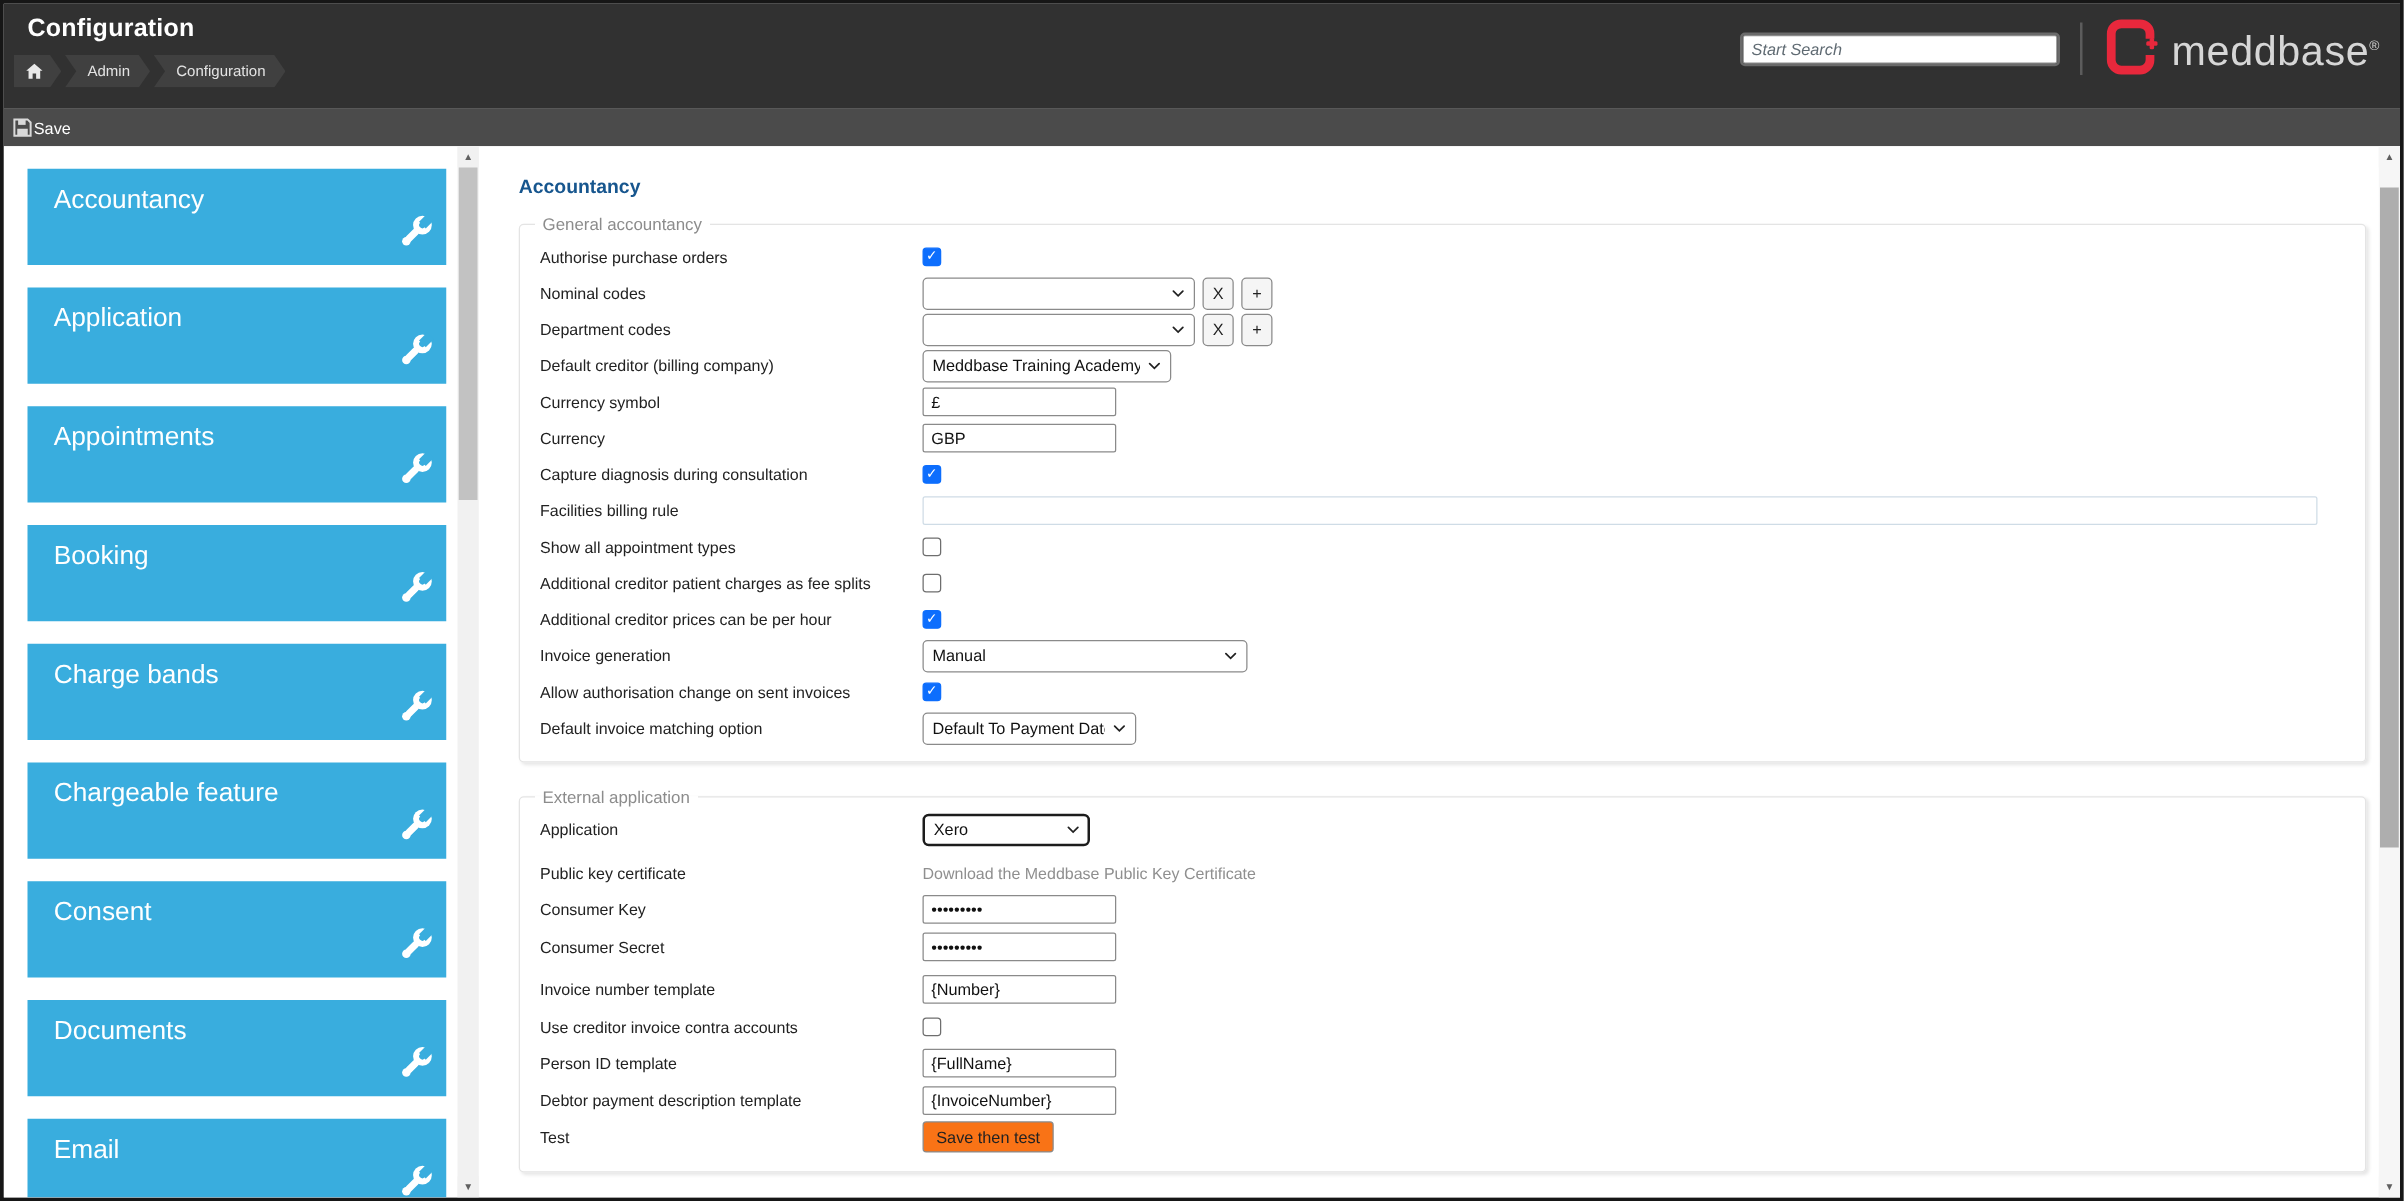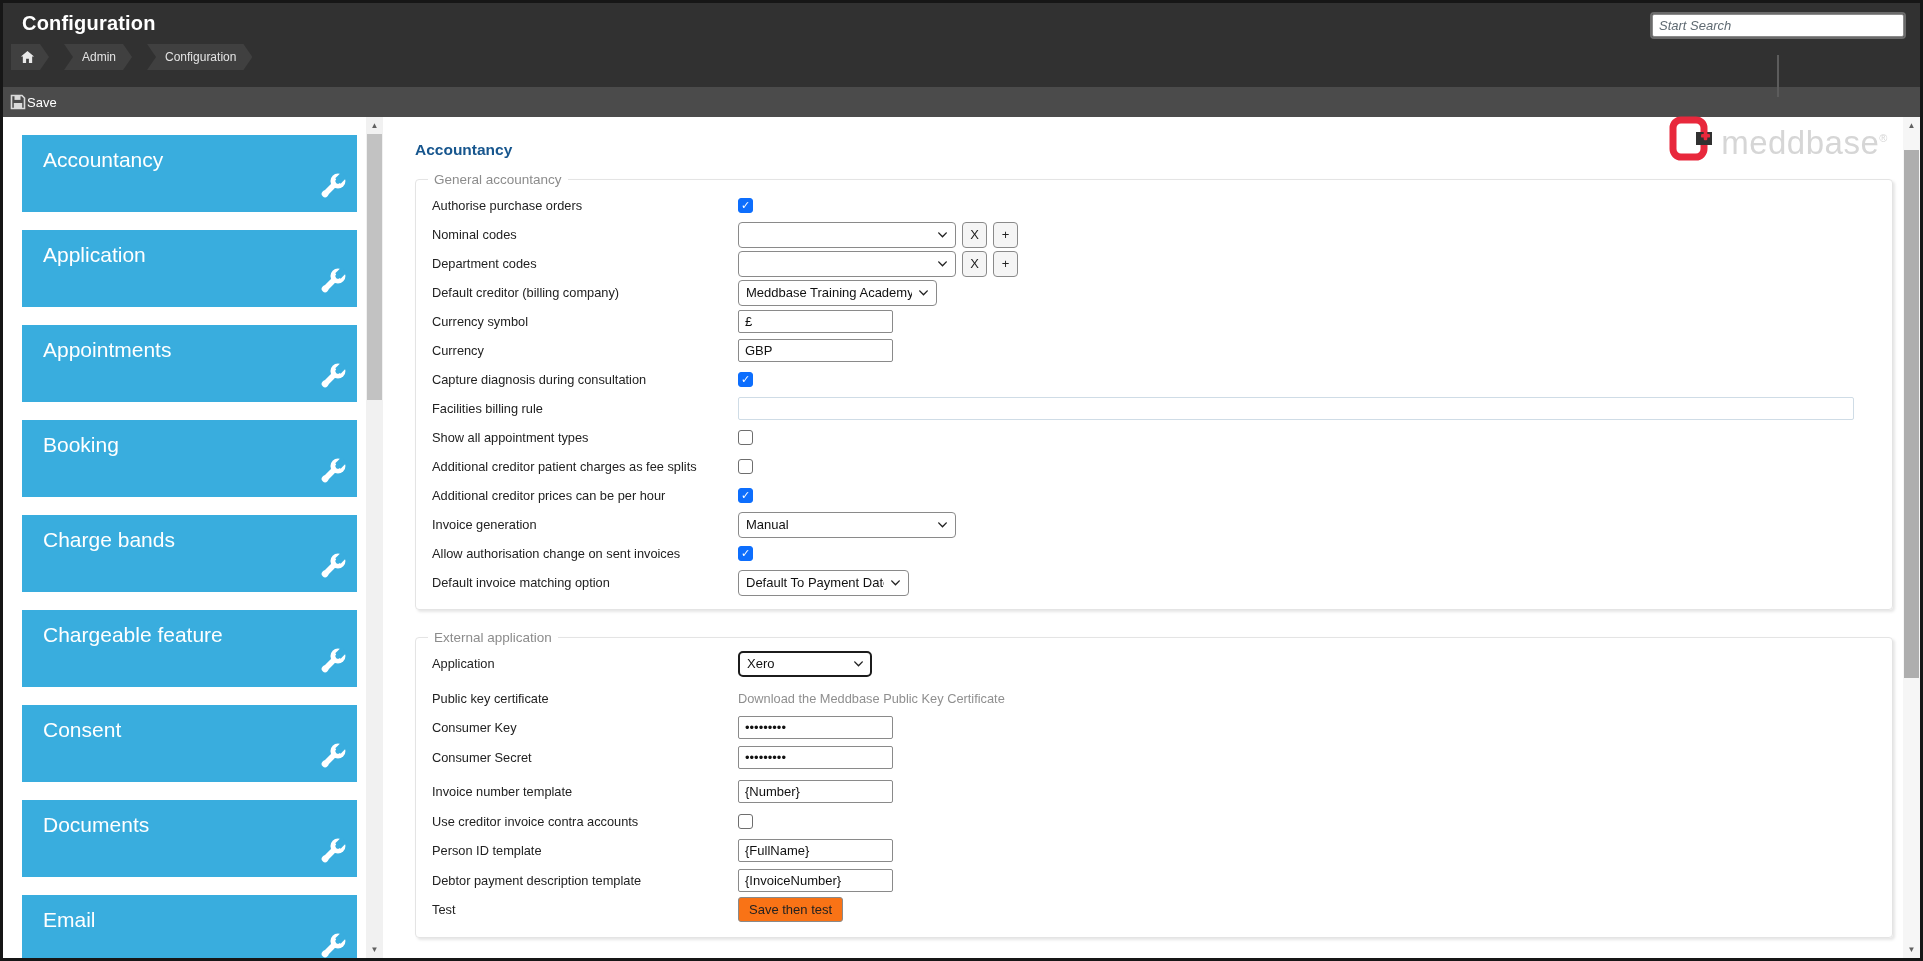--- a/index.html
+++ b/index.html
@@ -4,25 +4,25 @@
 <style>
   * { margin:0; padding:0; box-sizing:border-box; }
   html,body { width:1923px; height:961px; background:#777; }
   body { font-family:"Liberation Sans","DejaVu Sans",sans-serif; }
   #app { width:1923px; height:961px; border:3px solid #161616; background:#fff;
          display:flex; flex-direction:column; overflow:hidden; }
 
   
   .header { background:#313131; height:84px; position:relative; flex:0 0 auto; }
   .page-title { color:#fff; font-size:20px; font-weight:600; padding:9px 0 0 19px; letter-spacing:.2px; }
-  .crumbs { display:flex; gap:15px; margin:9px 0 0 8px; height:26px; }
+  .crumbs { display:flex; gap:3px; margin:9px 0 0 8px; height:26px; }
   .crumb { background:#404040; color:#e3e3e3; font-size:12px; display:flex; align-items:center;
            padding:0 16px 0 18px; clip-path:polygon(0 0, calc(100% - 9px) 0, 100% 50%, calc(100% - 9px) 100%, 0 100%, 9px 50%); cursor:pointer; }
   .crumb.first { clip-path:polygon(0 0, calc(100% - 9px) 0, 100% 50%, calc(100% - 9px) 100%, 0 100%); padding:0 14px 0 9px; }
-  .header-right { position:absolute; top:11px; right:16px; display:flex; align-items:center; gap:18px;flex-direction:column; }
+  .header-right { position:absolute; top:11px; right:16px; display:flex; align-items:center; gap:18px; }
   .search input { width:252px; height:32px; border:1px solid #b9b9b9; outline:2px solid #6a6a6a; outline-offset:0;
                   font-size:13px; font-style:italic; padding:0 9px; color:#333; background:#fff; }
   .search input::placeholder { color:#5f6a72; font-style:italic; }
   .hdr-divider { width:2px; height:42px; background:#5c5c5c; }
   .brand { display:flex; align-items:flex-start; gap:9px; }
   .brand-text { color:#d6d6d6; font-size:33px; font-weight:400; letter-spacing:.5px; line-height:46px; }
   .brand sup { color:#d6d6d6; font-size:11px; vertical-align:super; }
 
   
   .toolbar { background:#4b4b4b; height:30px; display:flex; align-items:center; padding-left:5px; flex:0 0 auto; gap:3px; }
@@ -324,21 +324,21 @@
           <span class="cb"></span>
         </div>
 
         <div class="row">
           <span class="lbl">Additional creditor prices can be per hour</span>
           <span class="cb on"></span>
         </div>
 
         <div class="row">
           <span class="lbl">Invoice generation</span>
-          <span class="sel" style="width:218px">
+          <span class="sel" style="width:260px">
             <select><option>Manual</option></select>
             <span class="chev"><svg width="13" height="13" viewBox="0 0 24 24">
                   <path d="M5 9 L12 16 L19 9" fill="none" stroke="#222" stroke-width="2.6" stroke-linecap="round"></path>
                 </svg></span>
           </span>
         </div>
 
         <div class="row">
           <span class="lbl">Allow authorisation change on sent invoices</span>
           <span class="cb on"></span>

